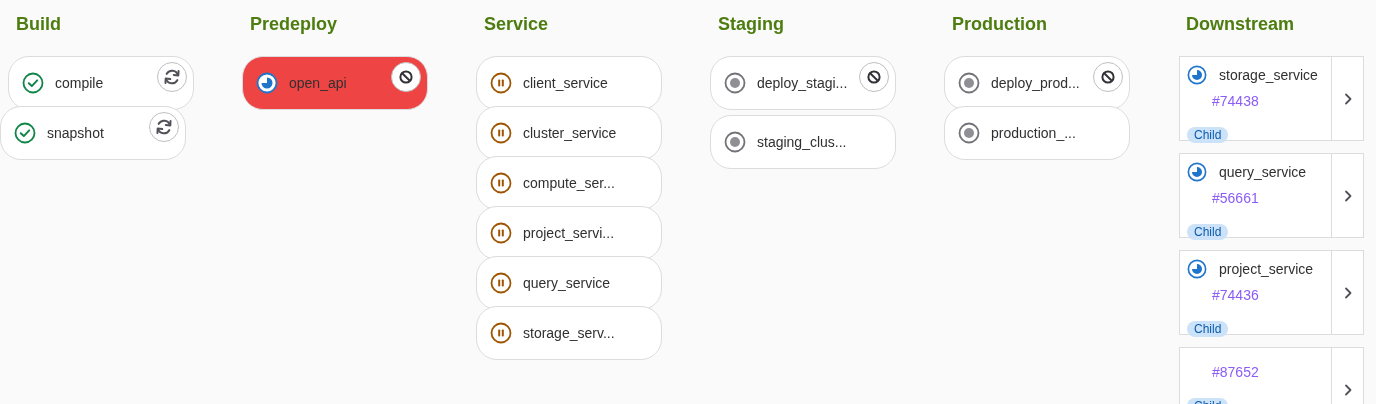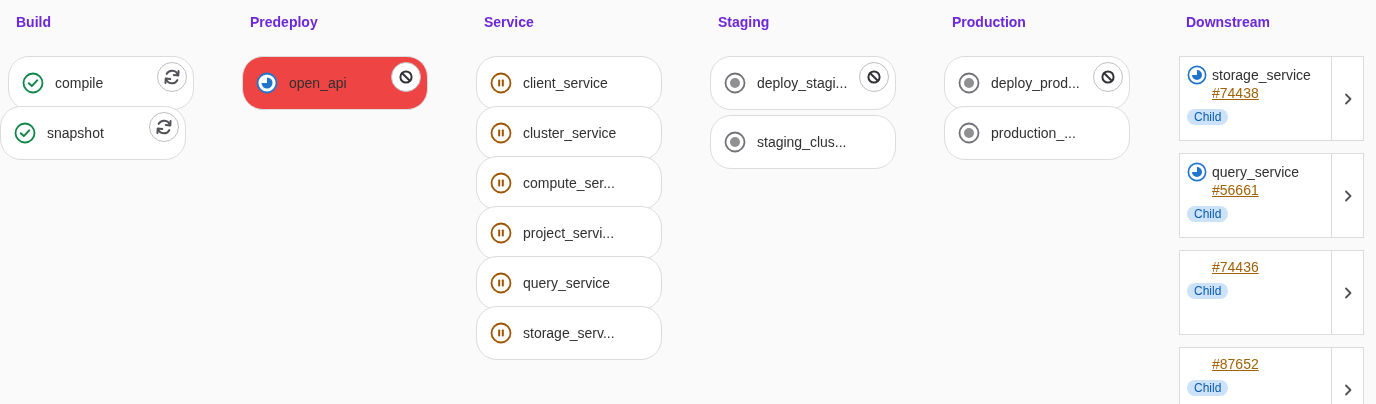--- a/index.html
+++ b/index.html
@@ -6,23 +6,23 @@
   html, body { width: 1376px; height: 404px; overflow: hidden; }
   body {
     background: #fafafa;
     font-family: "Liberation Sans", "DejaVu Sans", sans-serif;
     color: #303030;
     position: relative;
   }
   .stage-title {
     position: absolute;
     top: 14px;
-    font-size: 14px;
+    font-size: 18px;
     font-weight: bold;
-    color: #6d28d9;
+    color: #4d7c0f;
     white-space: nowrap;
   }
   .job {
     position: absolute;
     width: 186px;
     height: 54px;
     background: #fff;
     border: 1px solid #dcdcde;
     border-radius: 21px;
     display: flex;
@@ -64,36 +64,35 @@
     border: 1px solid #dcdcde;
     display: flex;
   }
   .ds-main {
     flex: 1;
     padding: 8px 0 0 7px;
     position: relative;
   }
   .ds-row { display: flex; align-items: center; }
   .ds-name {
-    margin-left: 5px;
+    margin-left: 12px;
     font-size: 14px;
     color: #303030;
     white-space: nowrap;
   }
   .ds-id {
     margin-left: 25px;
-    margin-top: 0;
+    margin-top: 8px;
     font-size: 14px;
-    color: #a16207;
+    color: #8b5cf6;
     display: block;
-    text-decoration: underline;
   }
   .ds-badge {
     display: inline-block;
-    margin-top: 8px;
+    margin-top: 18px;
     background: #cbe2f9;
     color: #0b5cad;
     font-size: 12px;
     border-radius: 10px;
     padding: 1px 7px;
   }
   .ds-expand {
     width: 32px;
     border-left: 1px solid #dcdcde;
     display: flex; align-items: center; justify-content: center;
@@ -308,20 +307,26 @@
     <span class="ds-badge">Child</span>
   </div>
   <div class="ds-expand">
       <svg width="16" height="16">
         <use href="#ico-chevron"></use>
       </svg>
     </div>
 </div>
 <div class="ds-card" style="top:250px">
   <div class="ds-main">
+    <div class="ds-row">
+      <svg width="20" height="20">
+          <use href="#ico-running"></use>
+        </svg>
+      <span class="ds-name">project_service</span>
+    </div>
     <span class="ds-id">#74436</span>
     <span class="ds-badge">Child</span>
   </div>
   <div class="ds-expand">
       <svg width="16" height="16">
         <use href="#ico-chevron"></use>
       </svg>
     </div>
 </div>
 <div class="ds-card" style="top:347px">

